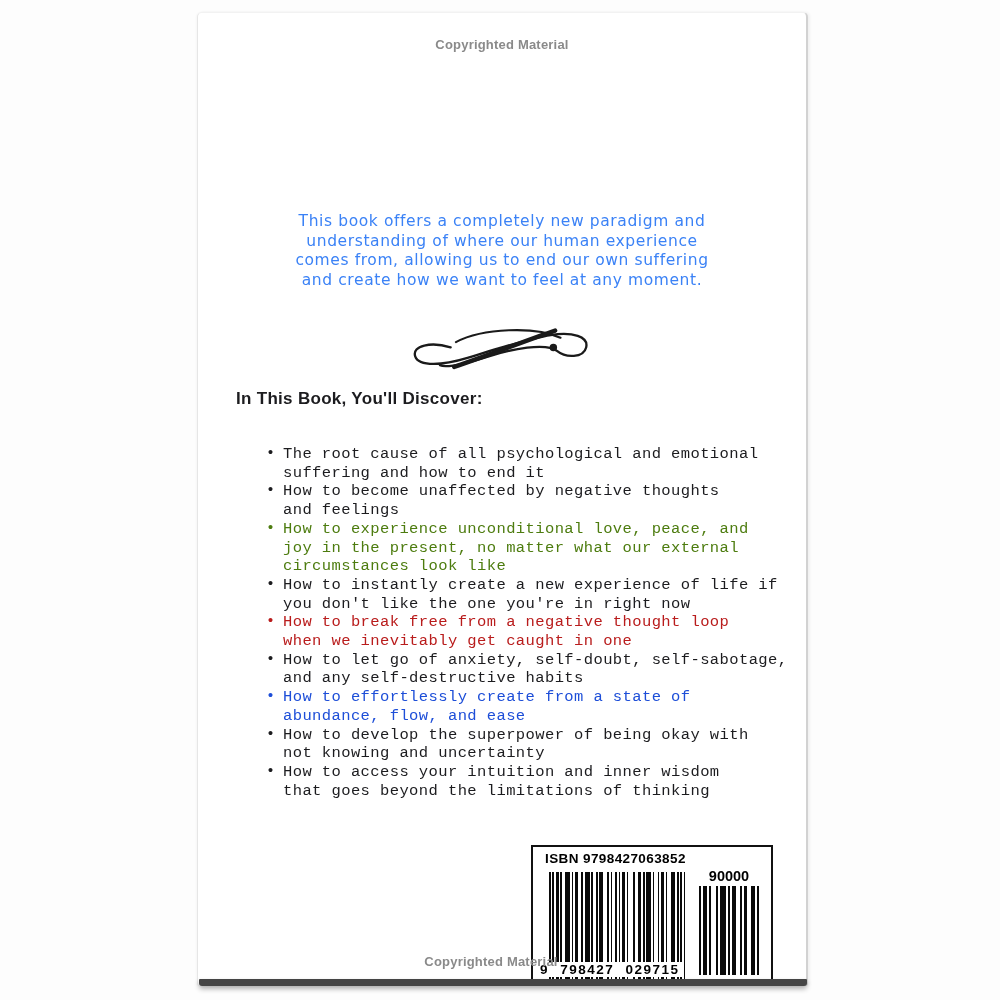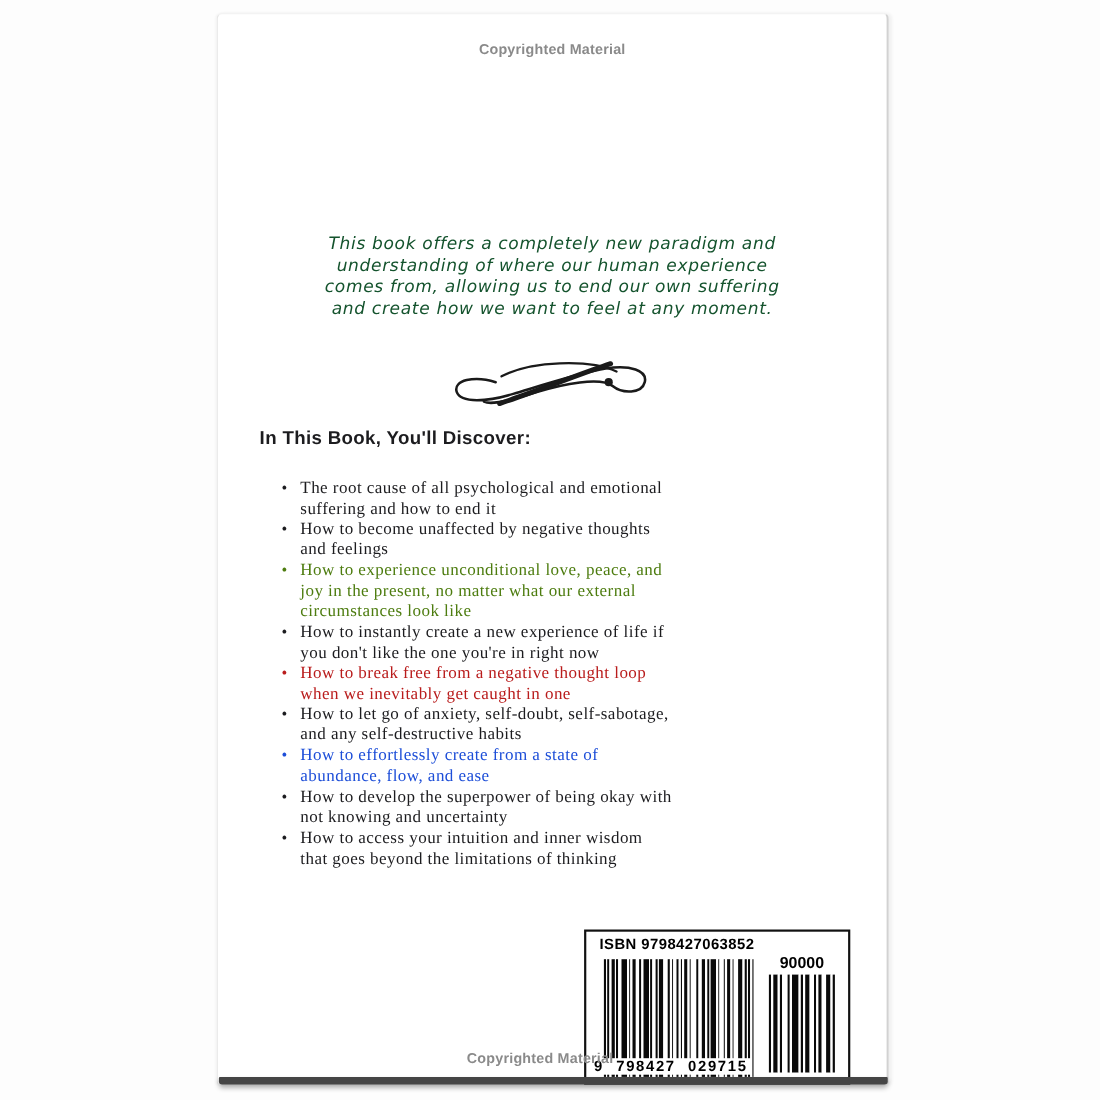--- a/index.html
+++ b/index.html
@@ -50,22 +50,22 @@
     position:absolute;top:298px;left:0;right:0;height:64px;
     display:flex;align-items:center;justify-content:center;
   }
   
   .discover-heading{
     position:absolute;top:376px;left:38px;
     font-size:17px;font-weight:700;letter-spacing:.3px;
   }
   .discover-list{
     position:absolute;top:414px;left:48px;width:530px;
-    margin:8px;padding:0;list-style:none;
-    font-family:Liberation Serif, serif;
+    margin:18px;padding:0;list-style:none;
+    font-family:Liberation Mono, monospace;
     font-size:15.5px;line-height:18.7px;letter-spacing:.4px;
   }
   .discover-list li{
     position:relative;padding-left:19px;white-space:pre-line;
   }
   .discover-list li::before{
     content:"\2022";position:absolute;left:2px;top:0;
     font-size:15px;
   }
   
@@ -104,21 +104,21 @@
   }
 </style>
 </head>
 <body>
 
 <div class="book">
 
   <div class="copyright top" style="color: rgb(138, 138, 138);">Copyrighted Material</div>
 
 
-  <div class="intro" style="color: #14532d; font-style: italic;">This book offers a completely new paradigm and
+  <div class="intro" style="color: #3b82f6;">This book offers a completely new paradigm and
 understanding of where our human experience
 comes from, allowing us to end our own suffering
 and create how we want to feel at any moment.</div>
 
   <div class="flourish">
     <svg width="200" height="62" viewBox="0 0 220 70" fill="none" xmlns="http://www.w3.org/2000/svg">
       <path d="M52 40 C30 33 8 38 12 50 C16 62 44 60 70 52 C100 43 140 30 165 26 C190 22 208 28 205 40 C202 52 182 52 172 44 C160 34 120 42 95 50 C70 58 48 64 40 60" stroke="#1a1a1a" stroke-width="2.6" stroke-linecap="round"></path>
       <path d="M56 62 C92 50 140 31 170 21" stroke="#1a1a1a" stroke-width="5" stroke-linecap="round"></path>
       <path d="M58 34 C88 18 148 16 176 29" stroke="#1a1a1a" stroke-width="2.4" stroke-linecap="round"></path>
       <circle cx="168" cy="40" r="4.2" fill="#1a1a1a"></circle>

